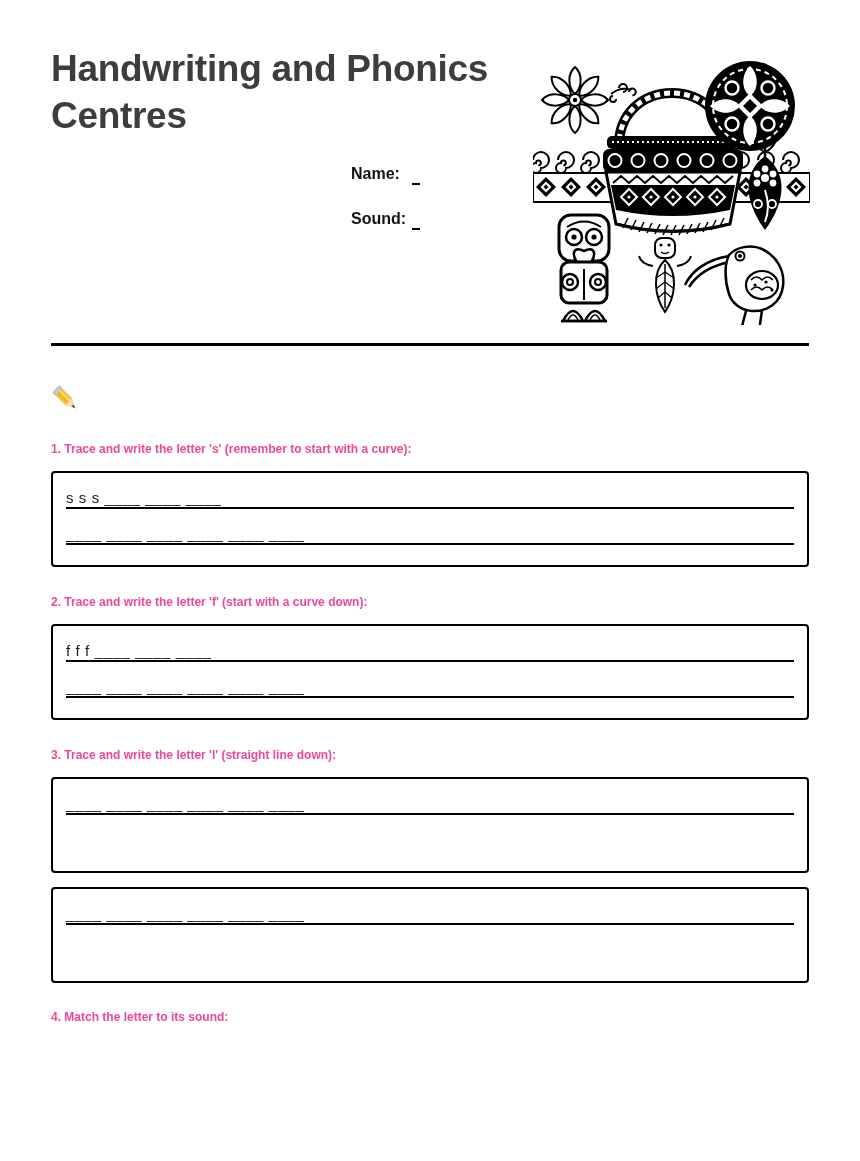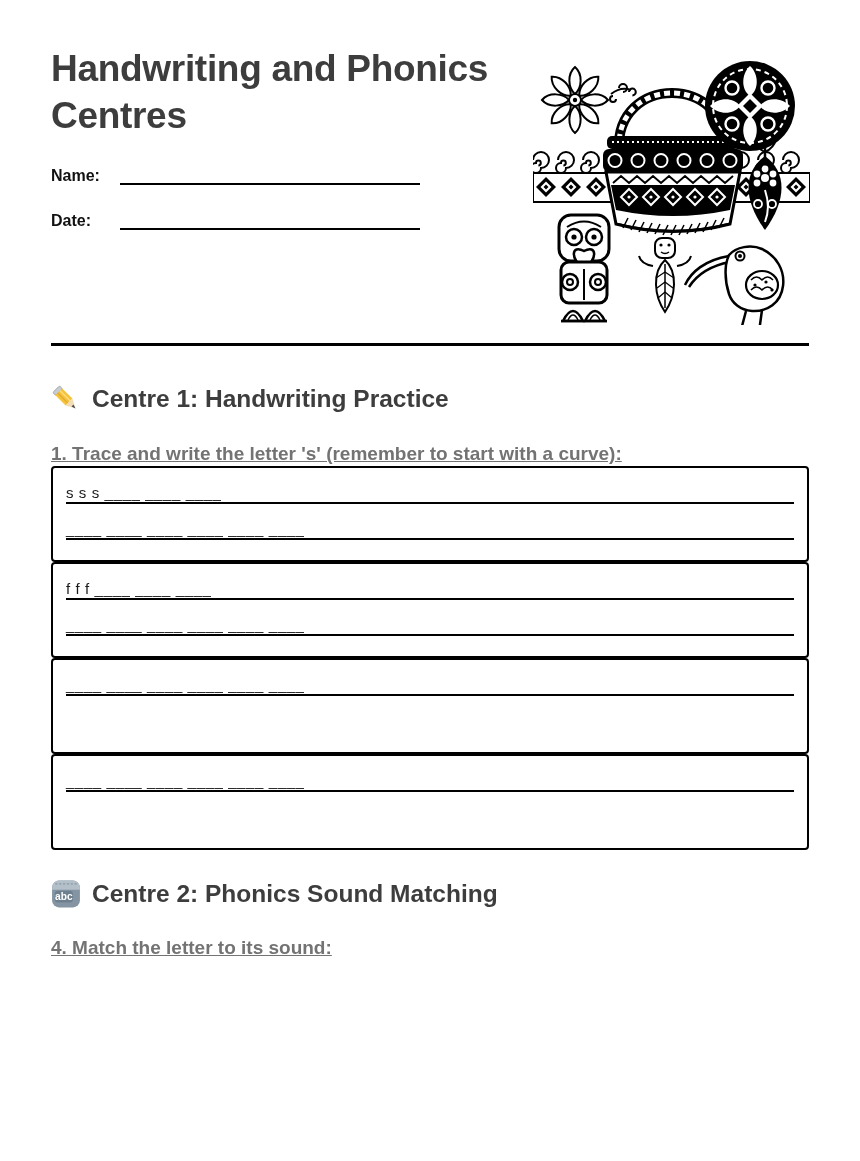--- a/index.html
+++ b/index.html
@@ -11,36 +11,36 @@
     position:relative;
   }
   .content { padding:0 51px; position:relative; }
 
   h1.title {
     margin:46px 0 16px 0; width:470px;
     font-size:37px; line-height:1.27; font-weight:700;
     color:#3d3d3d; letter-spacing:-0.3px;
   }
 
-  .field-row { display:flex; align-items:flex-end; margin-top:25px; width:369px; }
+  .field-row { display:flex; align-items:flex-end; margin-top:25px; width:369px;flex-direction:column; }
   .field-label { font-size:16px; font-weight:700; color:#111; width:69px; }
   .field-line { flex:1; border-bottom:2px solid #000; height:20px; font-size:14px; padding:0 4px; }
 
   .divider { margin-top:113px; height:3.5px; background:#000; width:758px; }
 
   .section-heading {
     display:flex; align-items:center; gap:11px;
     margin-top:38px; font-size:24.5px; font-weight:700; color:#3d3d3d;
   }
   .section-heading .h-icon { width:30px; height:30px; flex:0 0 auto; }
 
-  .question { margin-top:28px; font-size:19px; font-weight:700; color:#737373; line-height:1.25;text-decoration:underline; }
+  .question { margin-top:28px; font-size:12px; font-weight:700; color:#ec4899; line-height:1.25; }
 
   .trace-box {
-    height:96px;
+    margin-top:14px; height:96px;
     border:2.5px solid #000; border-radius:4px;
     padding:0 13px; background:#fff;
   }
   .trace-row {
     height:36px; border-bottom:2px solid #000;
     display:flex; align-items:flex-end; padding-bottom:1px;
     font-size:15px; color:#1a1a1a; letter-spacing:0.6px; white-space:pre;
   }
 
   .artwork { position:absolute; left:533px; top:52px; width:277px; height:273px; }
@@ -54,69 +54,60 @@
 <div class="content">
 
   <h1 class="title">Handwriting and Phonics Centres</h1>
 
   <div class="field-row">
     <span class="field-label">Name:</span>
     <span class="field-line"></span>
   </div>
 
   <div class="field-row">
-    <span class="field-label">Date:</span>
+    <span class="field-label">Sound:</span>
     <span class="field-line"></span>
   </div>
 
   <div class="divider"></div>
 
   <div class="section-heading">
     <svg class="h-icon" viewBox="0 0 28 28">
       <g transform="rotate(-45 14 14)">
         <rect x="9.5" y="1" width="9" height="4" rx="1.5" fill="#c7ccd1" stroke="#9aa0a6" stroke-width="0.8"></rect>
         <rect x="9.5" y="4.5" width="9" height="13.5" fill="#f5c33b"></rect>
         <line x1="12.5" y1="4.5" x2="12.5" y2="18" stroke="#e0a92e" stroke-width="1.2"></line>
         <line x1="15.5" y1="4.5" x2="15.5" y2="18" stroke="#ffe08a" stroke-width="1.2"></line>
         <polygon points="9.5,18 18.5,18 14,26.5" fill="#f3ddb7"></polygon>
         <polygon points="12.7,22.6 15.3,22.6 14,26.5" fill="#4a4a52"></polygon>
       </g>
     </svg>
-    <span>Centre 1: Handwriting Practice</span>
   </div>
 
   <div class="question">1. Trace and write the letter 's' (remember to start with a curve):</div>
   <div class="trace-box">
     <div class="trace-row">s s s ____ ____ ____</div>
     <div class="trace-row">____ ____ ____ ____ ____ ____</div>
   </div>
 
+  <div class="question">2. Trace and write the letter 'f' (start with a curve down):</div>
   <div class="trace-box">
     <div class="trace-row">f f f ____ ____ ____</div>
     <div class="trace-row">____ ____ ____ ____ ____ ____</div>
   </div>
 
-  <div class="trace-box">
-    <div class="trace-row">____ ____ ____ ____ ____ ____</div>
-  </div>
-
-  <div class="trace-box">
-    <div class="trace-row">____ ____ ____ ____ ____ ____</div>
-  </div>
-
-  <div class="section-heading c2">
-    <svg class="h-icon" viewBox="0 0 28 28">
-      <rect x="1" y="1.5" width="26" height="25" rx="6.5" fill="#8494a2"></rect>
-      <path d="M1,10 L1,8 a6.5,6.5 0 0 1 6.5,-6.5 L20.5,1.5 a6.5,6.5 0 0 1 6.5,6.5 L27,10 Z" fill="#b3bfc9"></path>
-      <line x1="4" y1="4.5" x2="24" y2="4.5" stroke="#8d9aa7" stroke-width="1.2" stroke-dasharray="2,1.6"></line>
-      <rect x="3.5" y="11" width="17" height="11" rx="3" fill="#6e808f"></rect>
-      <text x="12" y="19.8" text-anchor="middle" font-family="Liberation Sans, sans-serif" font-size="9.5" font-weight="bold" fill="#ffffff">abc</text>
-    </svg>
-    <span>Centre 2: Phonics Sound Matching</span>
-  </div>
+  <div class="question">3. Trace and write the letter 'l' (straight line down):</div>
+  <div class="trace-box">
+    <div class="trace-row">____ ____ ____ ____ ____ ____</div>
+  </div>
+
+  <div class="trace-box">
+    <div class="trace-row">____ ____ ____ ____ ____ ____</div>
+  </div>
+
 
   <div class="question q5">4. Match the letter to its sound:</div>
 
 </div>
 
 <svg class="artwork" viewBox="0 0 277 273">
   <defs>
     <g id="koru" stroke="#000" fill="none" stroke-width="2">
       <path d="M0,8 a8,8 0 1 1 8,8 a5,5 0 1 1 -5,-5 a2.4,2.4 0 1 1 2.4,2.4"></path>
     </g>

